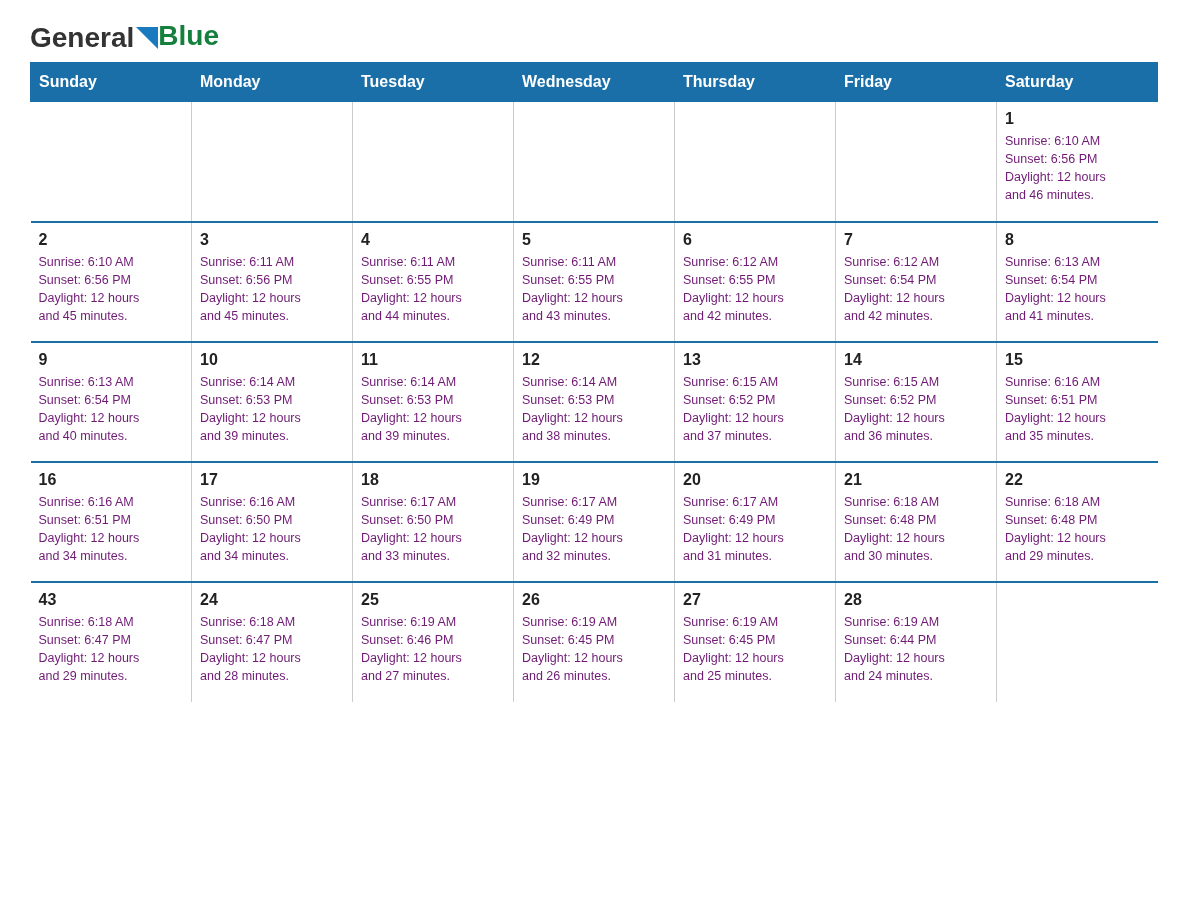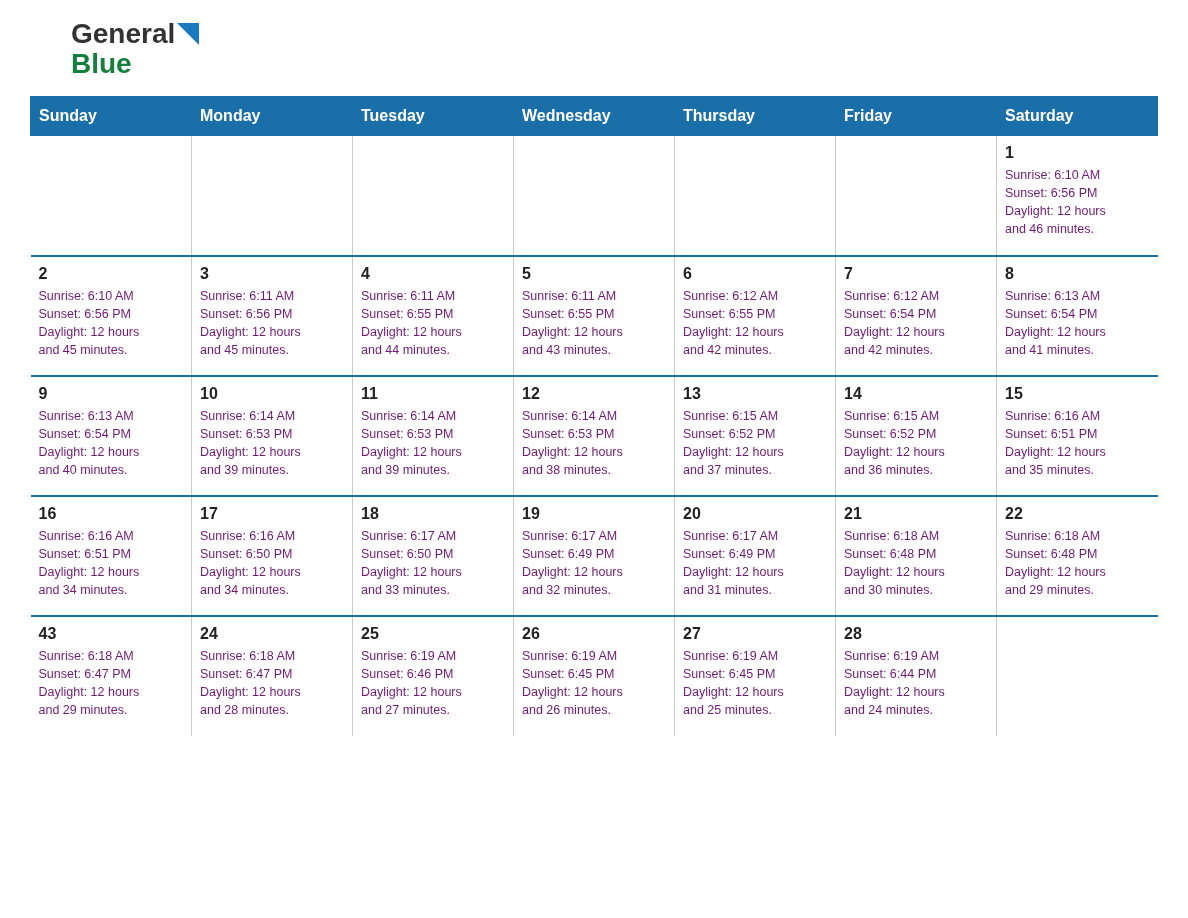--- a/index.html
+++ b/index.html
@@ -11,23 +11,22 @@
       padding: 20px 30px;
     }
     .header {
       display: flex;
       justify-content: space-between;
       align-items: flex-start;
       margin-bottom: 10px;
     }
     .logo {
       display: flex;
-      flex-direction: column;
-      align-items: flex-start;
-      margin-left: 41px;
+      flex-direction: row;
+      align-items: flex-end;
     }
     .logo-text {
       font-size: 28px;
       font-weight: bold;
       color: #333;
       line-height: 1;
     }
     .logo-bottom {
       color: #15803d;
       font-size: 28px;
@@ -44,21 +43,21 @@
     }
     .title-area h2 {
       font-size: 22px;
       font-weight: normal;
       color: #444;
       margin-top: 4px;
     }
     table {
       width: 100%;
       border-collapse: collapse;
-      margin-top: 16px;
+      margin-top: 10px;
     }
     thead tr {
       background-color: #1a6fa8;
     }
     thead th {
       color: #fff;
       font-size: 16px;
       font-weight: bold;
       padding: 10px 8px;
       text-align: left;

